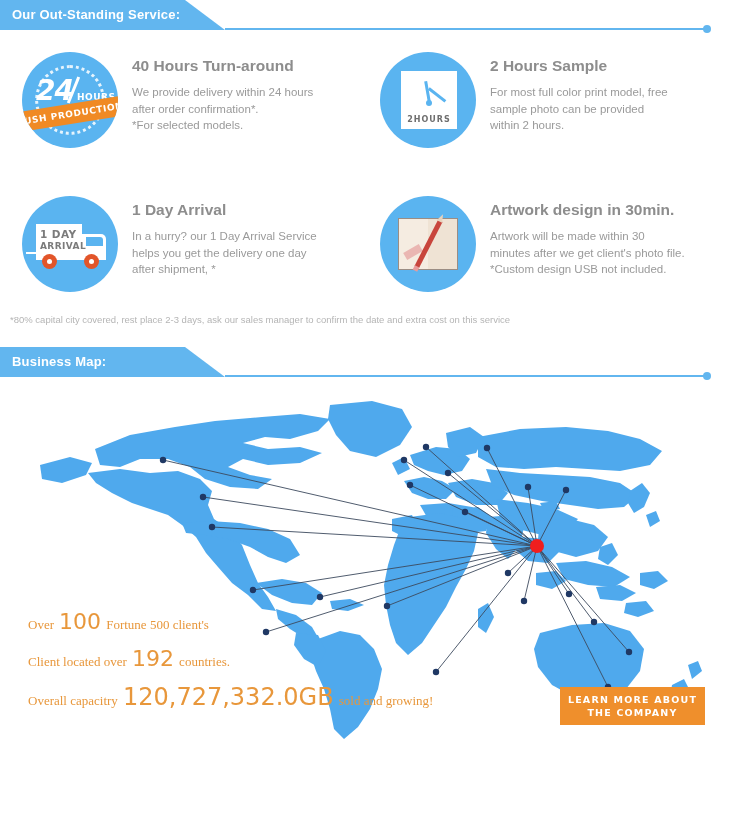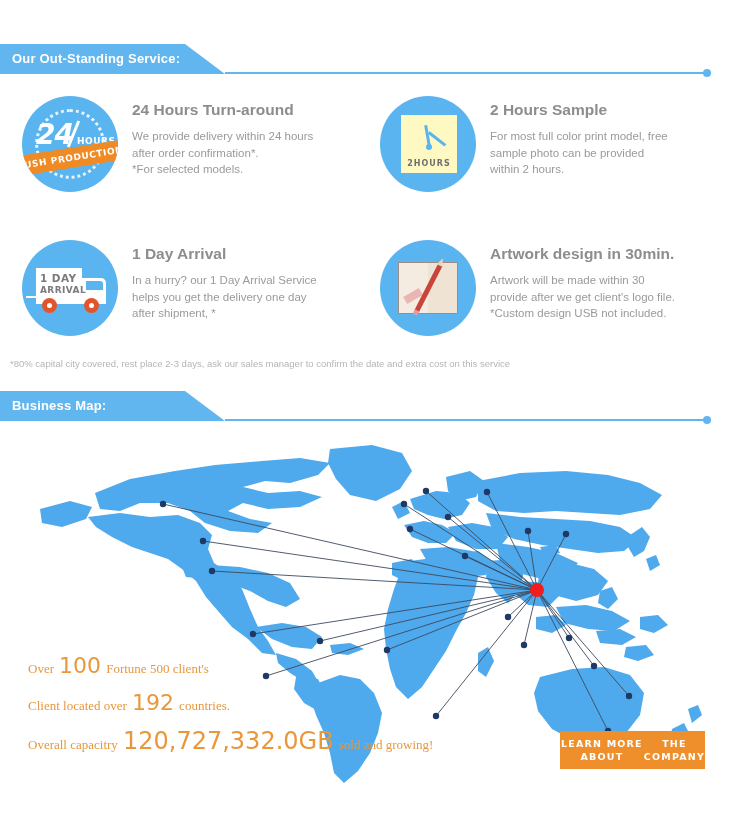--- a/index.html
+++ b/index.html
@@ -11,21 +11,20 @@
     font-family: "Liberation Sans", sans-serif;
     overflow: hidden;
     position: relative;
   }
 
   
   .banner {
     position: relative;
     height: 30px;
     width: 100%;
-    margin-top: 44px;
   }
   .banner-shape {
     position: absolute;
     left: 0; top: 0;
     height: 30px;
     width: 225px;
     background: #62b6ef;
     clip-path: polygon(0 0, 185px 0, 225px 30px, 0 30px);
   }
   .banner-label {
@@ -148,21 +147,21 @@
     text-align: center;
     line-height: 20px;
     font-family: "DejaVu Sans", sans-serif;
   }
 
   
   .clock-face {
     position: absolute;
     left: 21px; top: 19px;
     width: 56px; height: 58px;
-    background: #fef9c3;
+    background: #ffffff;
   }
   .clock-h {
     position: absolute;
     left: 27px; top: 10px;
     width: 2.5px; height: 22px;
     background: #5ab4f0;
     transform-origin: bottom center;
     transform: rotate(-10deg);
   }
   .clock-m {
@@ -348,21 +347,21 @@
     width: 145px;
     height: 38px;
     background: #ef8f2c;
     color: #ffffff;
     font-size: 9.5px;
     font-weight: bold;
     letter-spacing: 1.2px;
     text-align: center;
     font-family: "DejaVu Sans", sans-serif;
     display: flex;
-    flex-direction: row;
+    flex-direction: column;
     align-items: center;
     justify-content: center;
     line-height: 13px;
     z-index: 6;
     cursor: pointer;
   }
 </style>
 </head>
 <body>
 
@@ -379,21 +378,21 @@
 
     <div class="srv col-a">
       <div class="srv-icon badge24">
         <div class="b24-ring"></div>
         <div class="b24-num">24</div>
         <div class="b24-slash"></div>
         <div class="b24-hours">HOURS</div>
         <div class="b24-ribbon">RUSH PRODUCTION</div>
       </div>
       <div class="srv-text">
-        <div class="srv-title">24 Hours Turn-around</div>
+        <div class="srv-title">40 Hours Turn-around</div>
         <div class="srv-desc">
           <div>We provide delivery within 24 hours</div>
           <div>after order confirmation*.</div>
           <div>*For selected models.</div>
         </div>
       </div>
     </div>
 
     <div class="srv col-b">
       <div class="srv-icon">
@@ -444,21 +443,21 @@
       <div class="srv-icon">
         <div class="sketch-page"></div>
         <div class="sketch-right"></div>
         <div class="eraser"></div>
         <div class="pencil"></div>
       </div>
       <div class="srv-text">
         <div class="srv-title">Artwork design in 30min.</div>
         <div class="srv-desc">
           <div>Artwork will be made within 30</div>
-          <div>provide after we get client's logo file.</div>
+          <div>minutes after we get client's photo file.</div>
           <div>*Custom design USB not included.</div>
         </div>
       </div>
     </div>
 
   </div>
 
   <div class="footnote">*80% capital city covered, rest place 2-3 days, ask our sales manager to confirm the date and extra cost on this service</div>
 </div>
 

